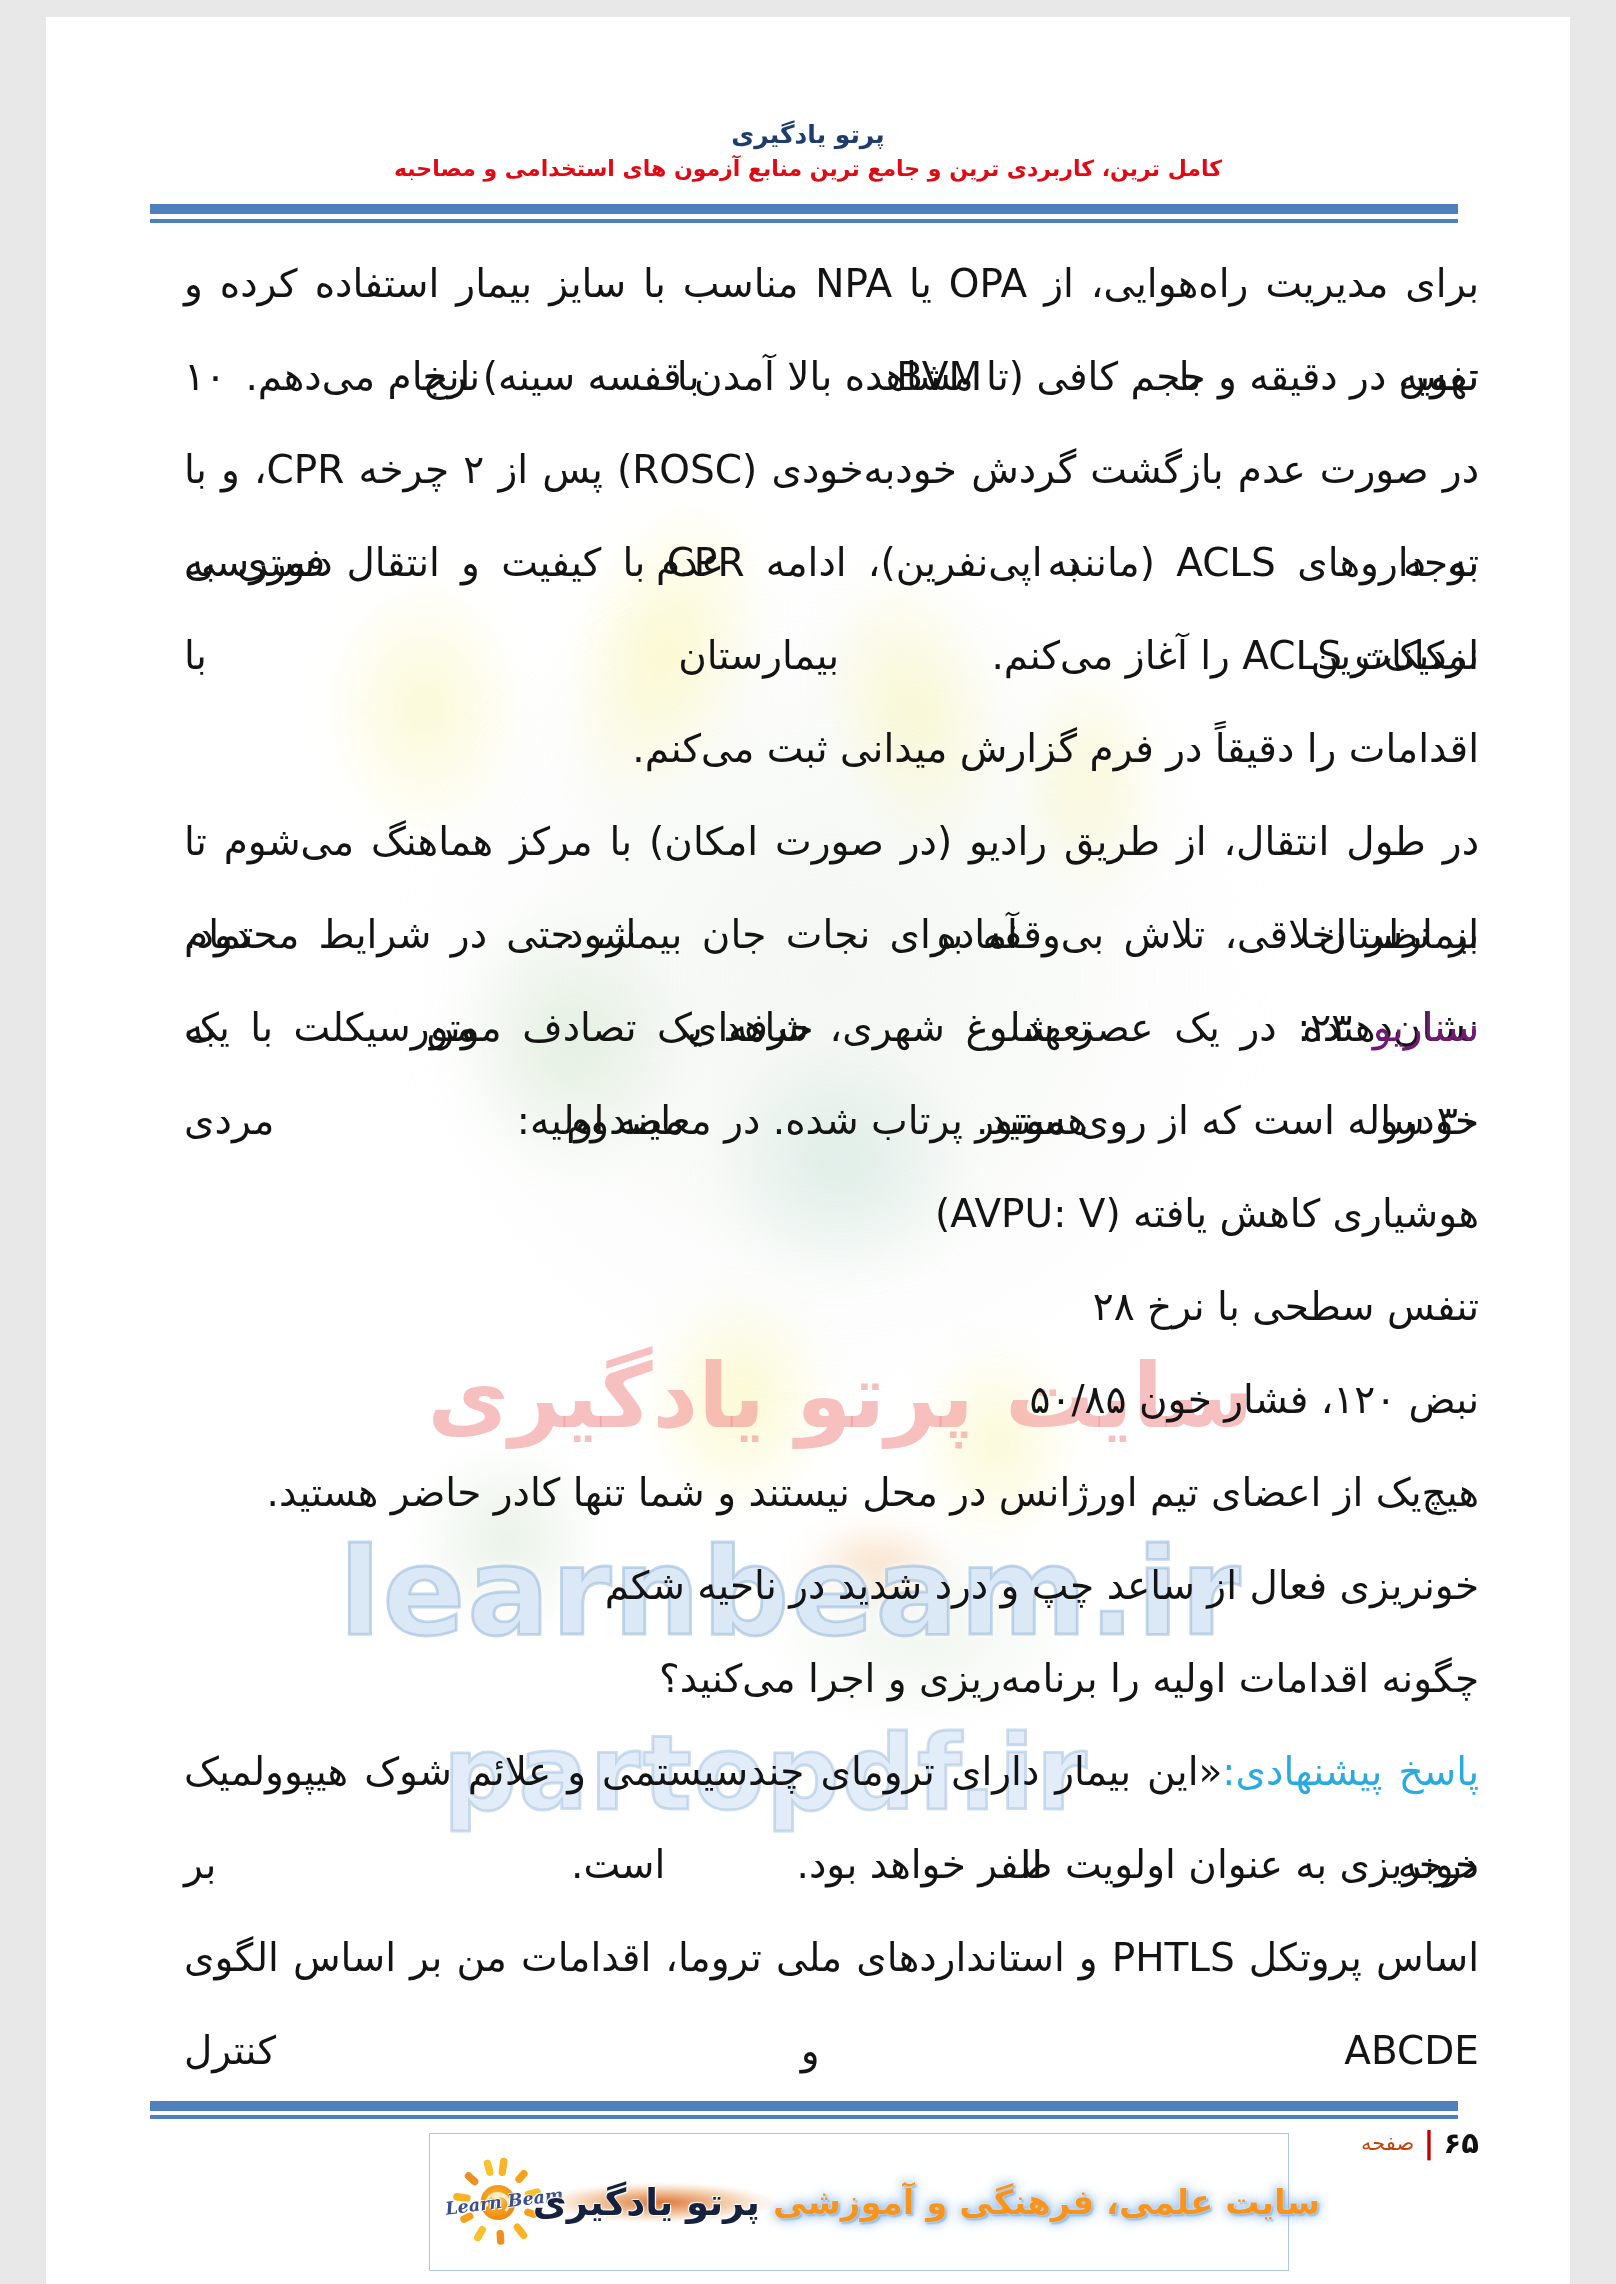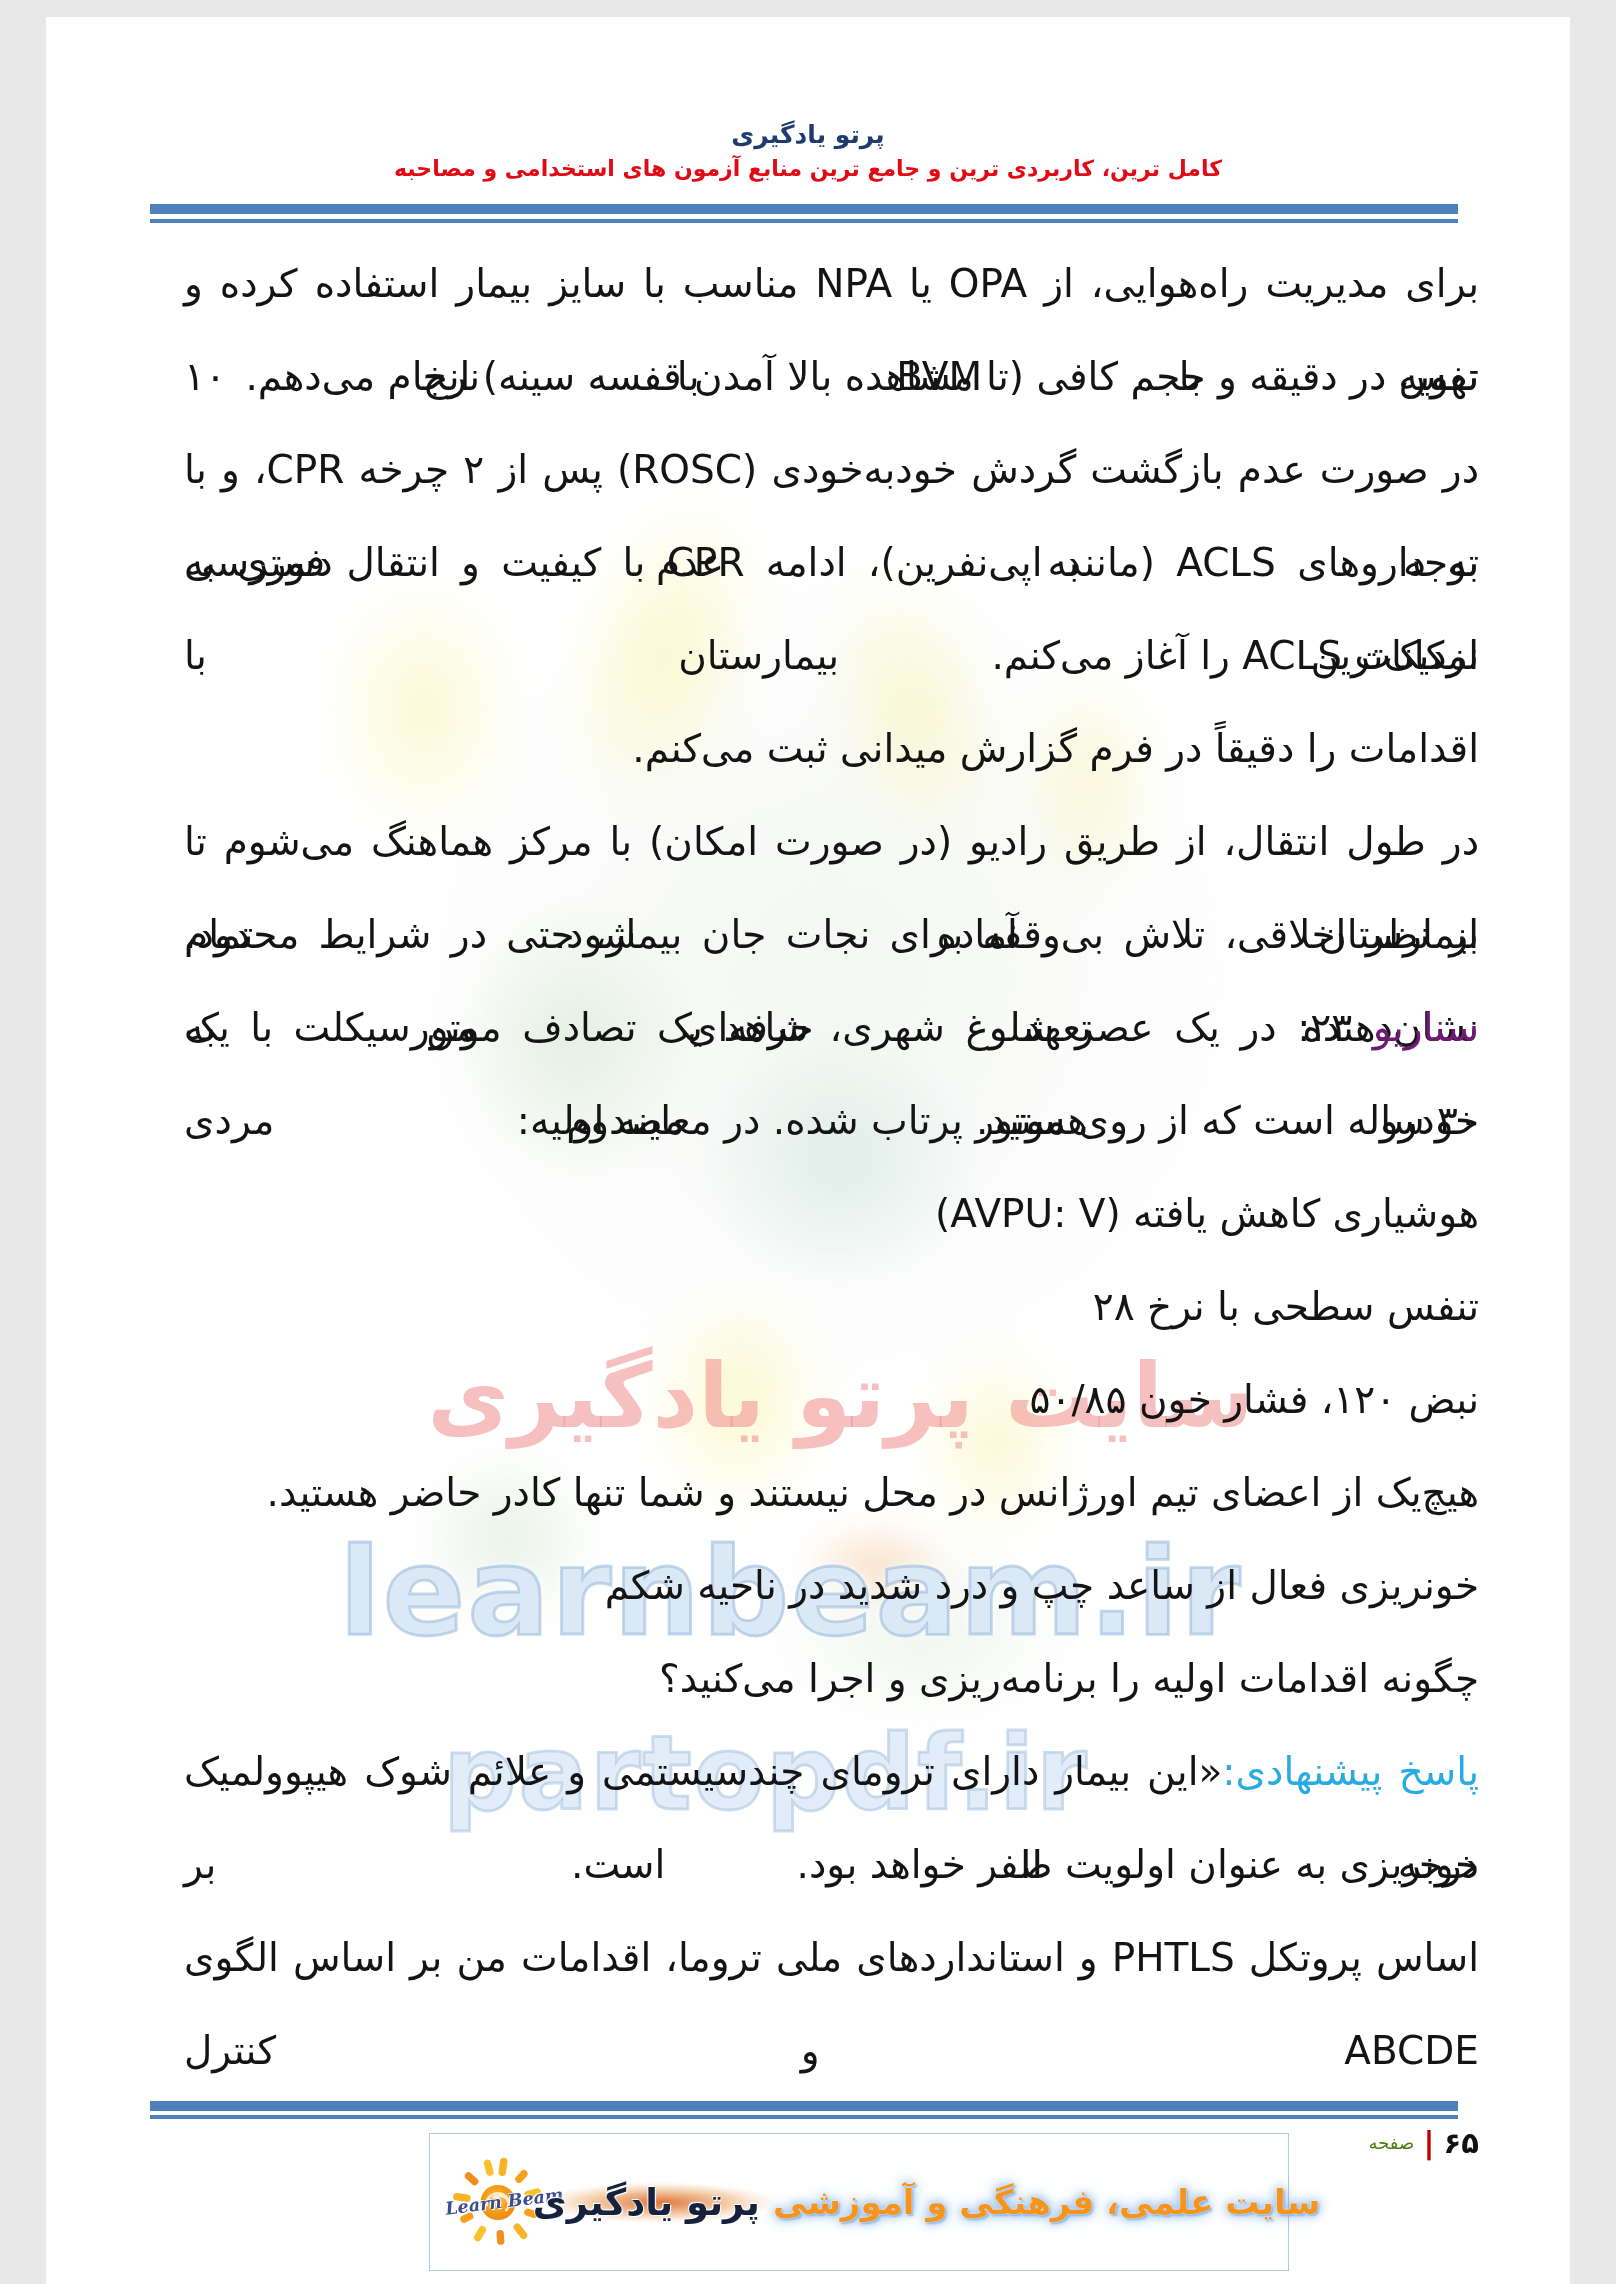--- a/index.html
+++ b/index.html
@@ -64,21 +64,21 @@
   .lbl-red{color:#701a75;}
   .lbl-cyan{color:#29ABE2;}
 
   
   .pageno{
     position:absolute;right:91px;top:2108px;z-index:2;direction:rtl;
     display:flex;align-items:center;gap:9.2px;
   }
   .pn-num{font-size:29px;font-weight:bold;color:#111;}
   .pn-div{font-size:30px;font-weight:bold;color:#C00000;}
-  .pn-lbl{font-size:18px;color:#4d7c0f;}
+  .pn-lbl{font-size:21px;color:#c2410c;}
 
   
   .logo-box{
     position:absolute;left:383px;top:2116px;width:860px;height:138px;z-index:2;
     background:#fff;border:1.8px solid #AEC8E0;box-sizing:border-box;
     display:flex;align-items:center;padding:0 13px 0 20px;gap:13px;direction:ltr;
   }
   .sun-wrap{position:relative;width:96px;height:103px;flex:0 0 auto;}
   .sun-script{
     position:absolute;left:-5.5px;top:41px;width:111px;text-align:center;

